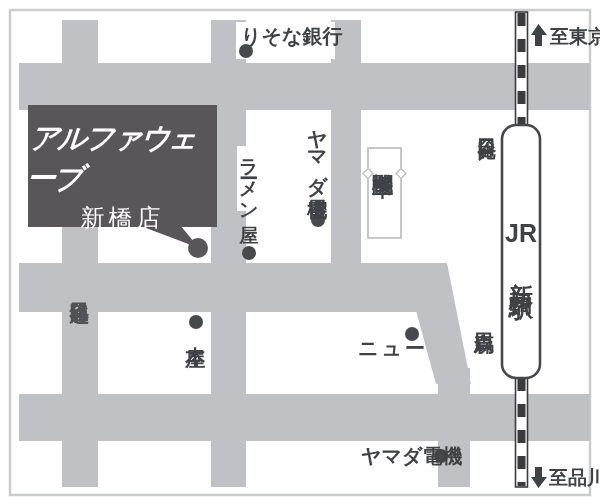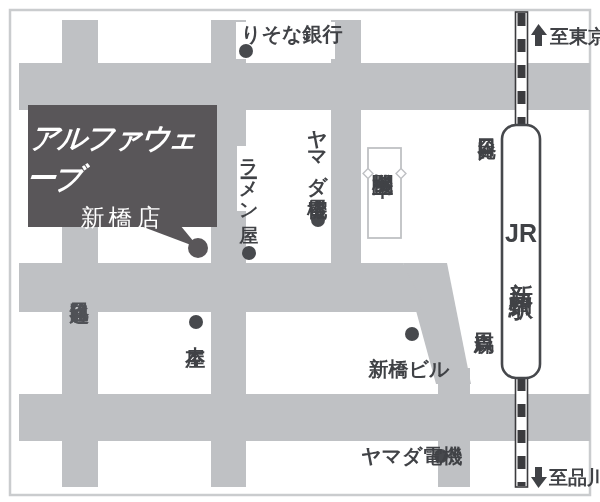--- a/index.html
+++ b/index.html
@@ -97,24 +97,24 @@
     </svg>
     <div class="brand">アルファウェーブ</div>
     <div class="branch">新橋店</div>
   </div>
 
   <div id="station-label">
     <div class="jr">JR</div>
     <div class="vname">新橋駅</div>
   </div>
 
-  <div class="label" style="left:241px;top:26px;font-size:20px;font-family:Liberation Mono, monospace;">りそな銀行</div>
+  <div class="label" style="left:241px;top:26px;font-size:20px;">りそな銀行</div>
   <div class="label" style="left:550px;top:27px;font-size:19px;">至東京</div>
   <div class="label" style="left:549px;top:468px;font-size:19px;">至品川</div>
-  <div class="label h-center" style="left:409px;top:359px;font-size:20px;">新橋ビル</div>
+  <div class="label h-center" style="left:393px;top:338px;font-size:20px;letter-spacing:3px;">ニュー</div>
   <div class="label" style="left:361px;top:446px;font-size:20px;">ヤマダ電機</div>
 
   <div class="label v" style="left:307px;top:115px;font-size:20px;">ヤマダ電機</div>
   <div class="label v onwhite" style="left:237px;top:146px;font-size:19px;">ラーメン屋</div>
   <div class="label v" style="left:372px;top:157px;font-size:21px;letter-spacing:2px;">機関車</div>
   <div class="label v" style="left:477px;top:125px;font-size:19px;">日比谷口</div>
   <div class="label v" style="left:474px;top:318px;font-size:20px;">烏森口</div>
   <div class="label v" style="left:69px;top:287px;font-size:20px;color:#505257;">日比谷通り</div>
   <div class="label v" style="left:185px;top:331px;font-size:20px;letter-spacing:2px;">本屋</div>
 

